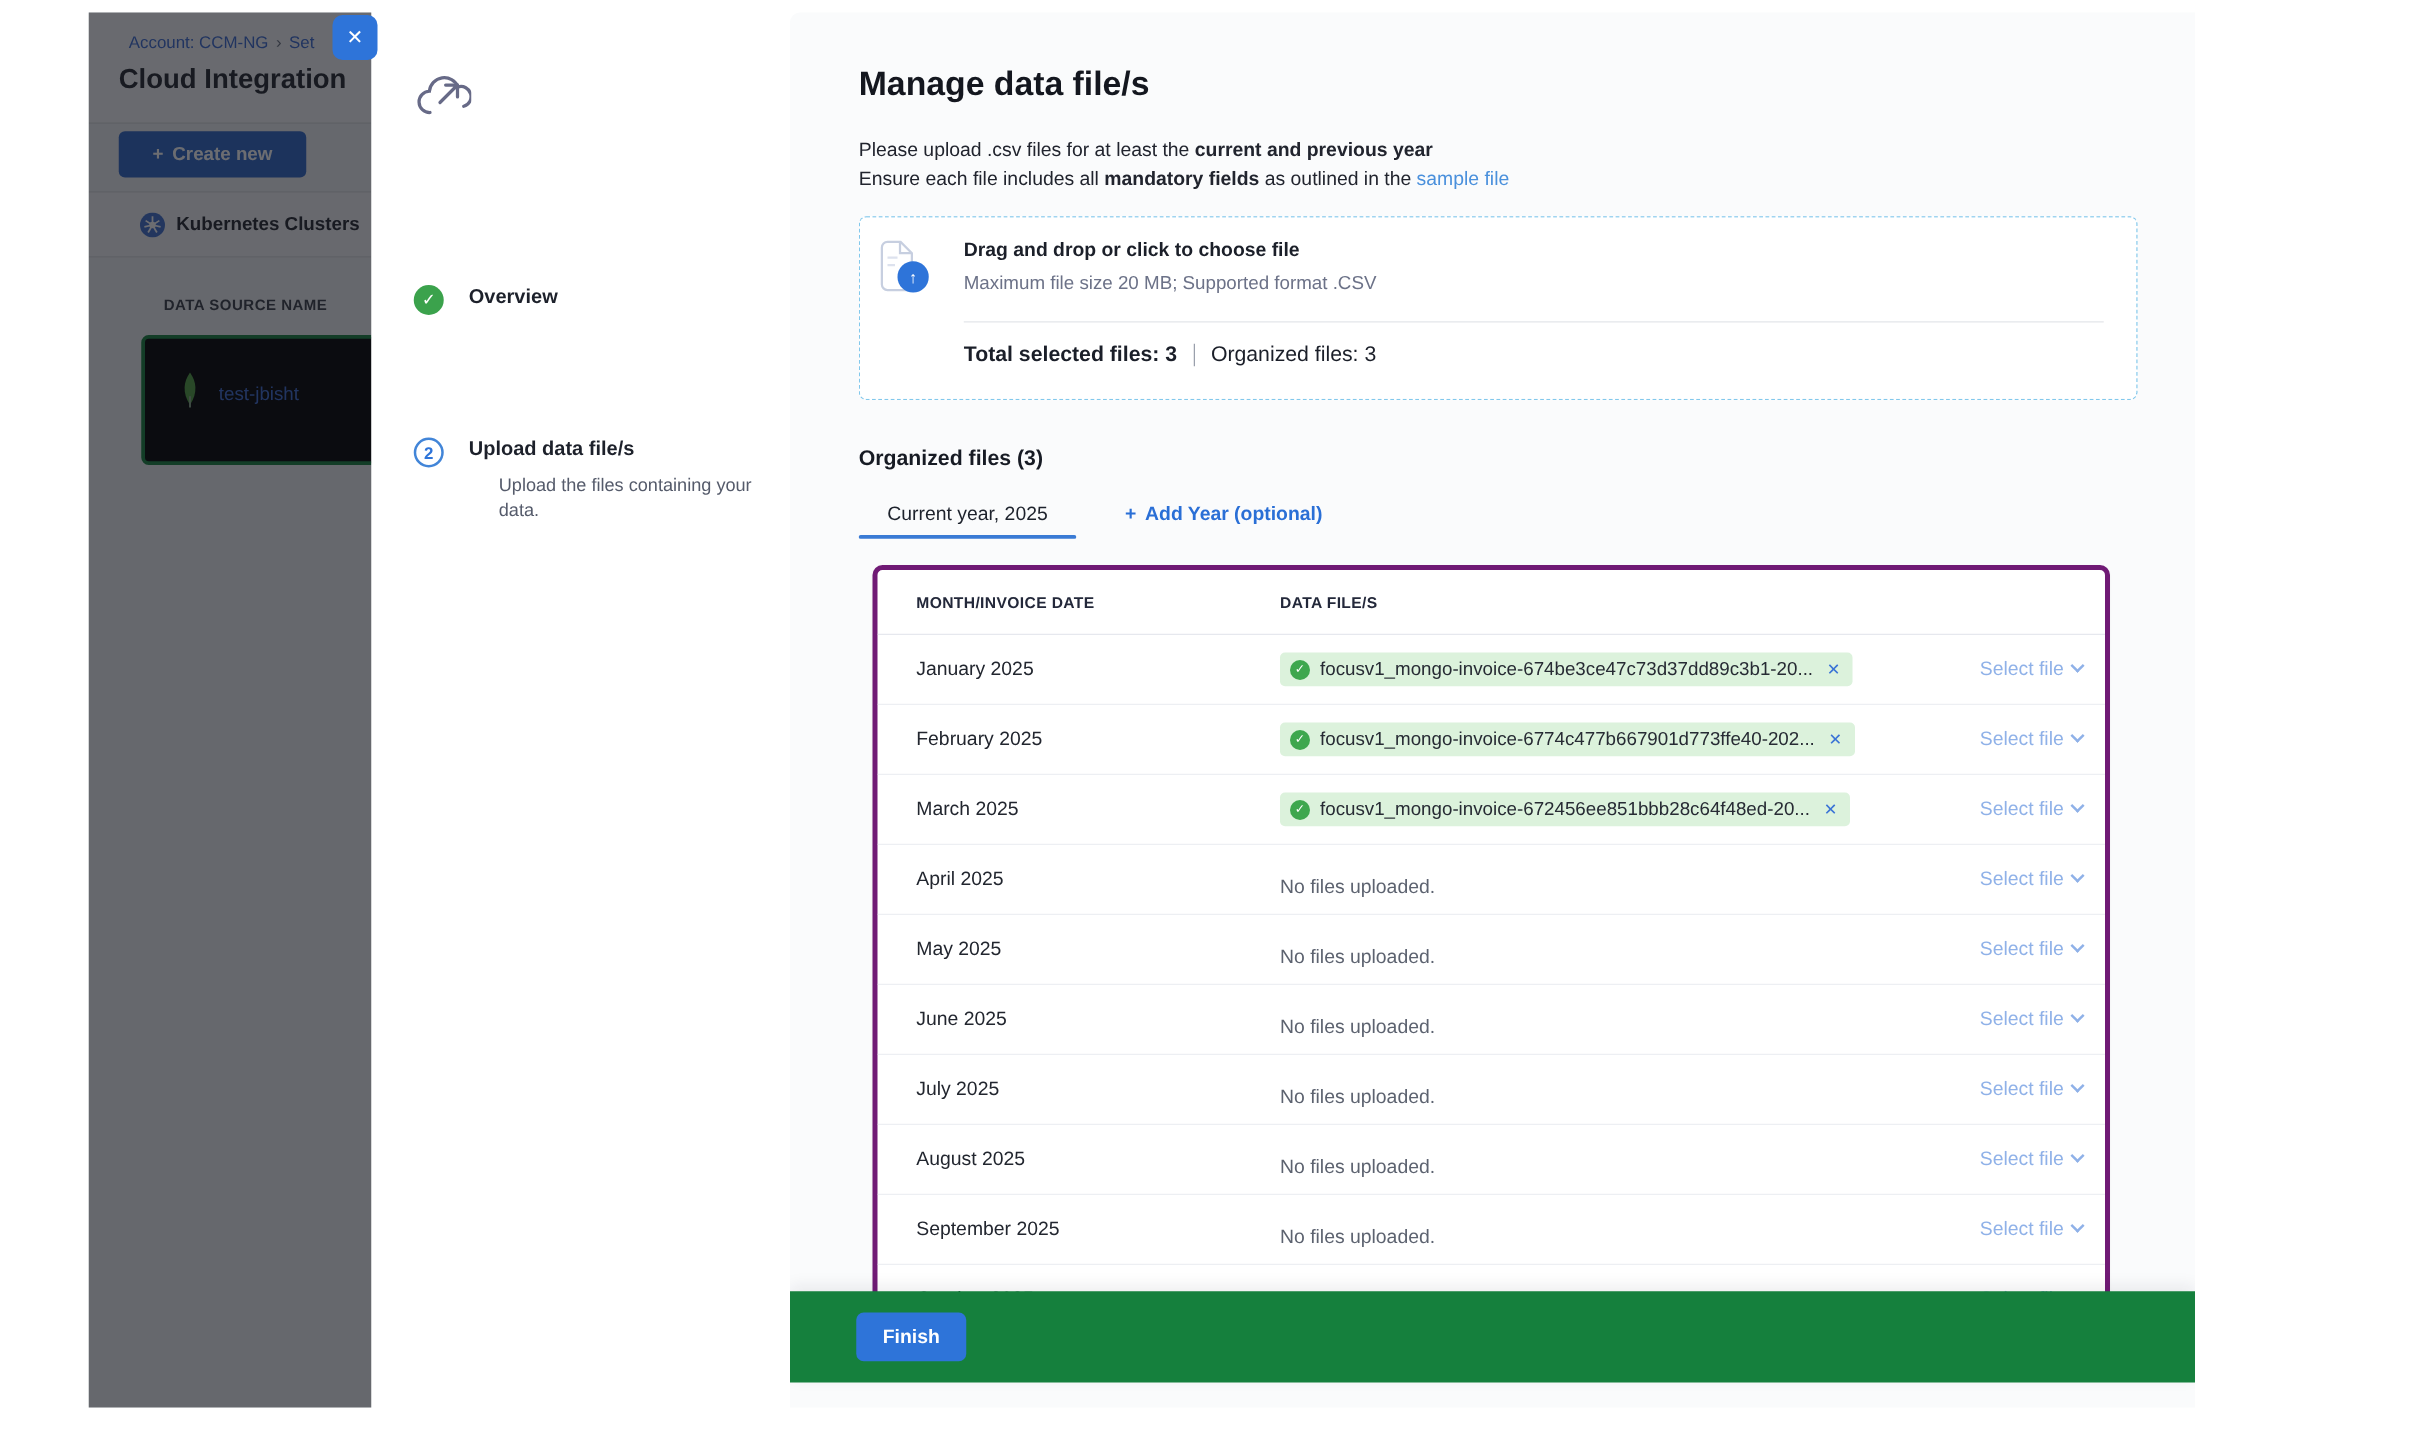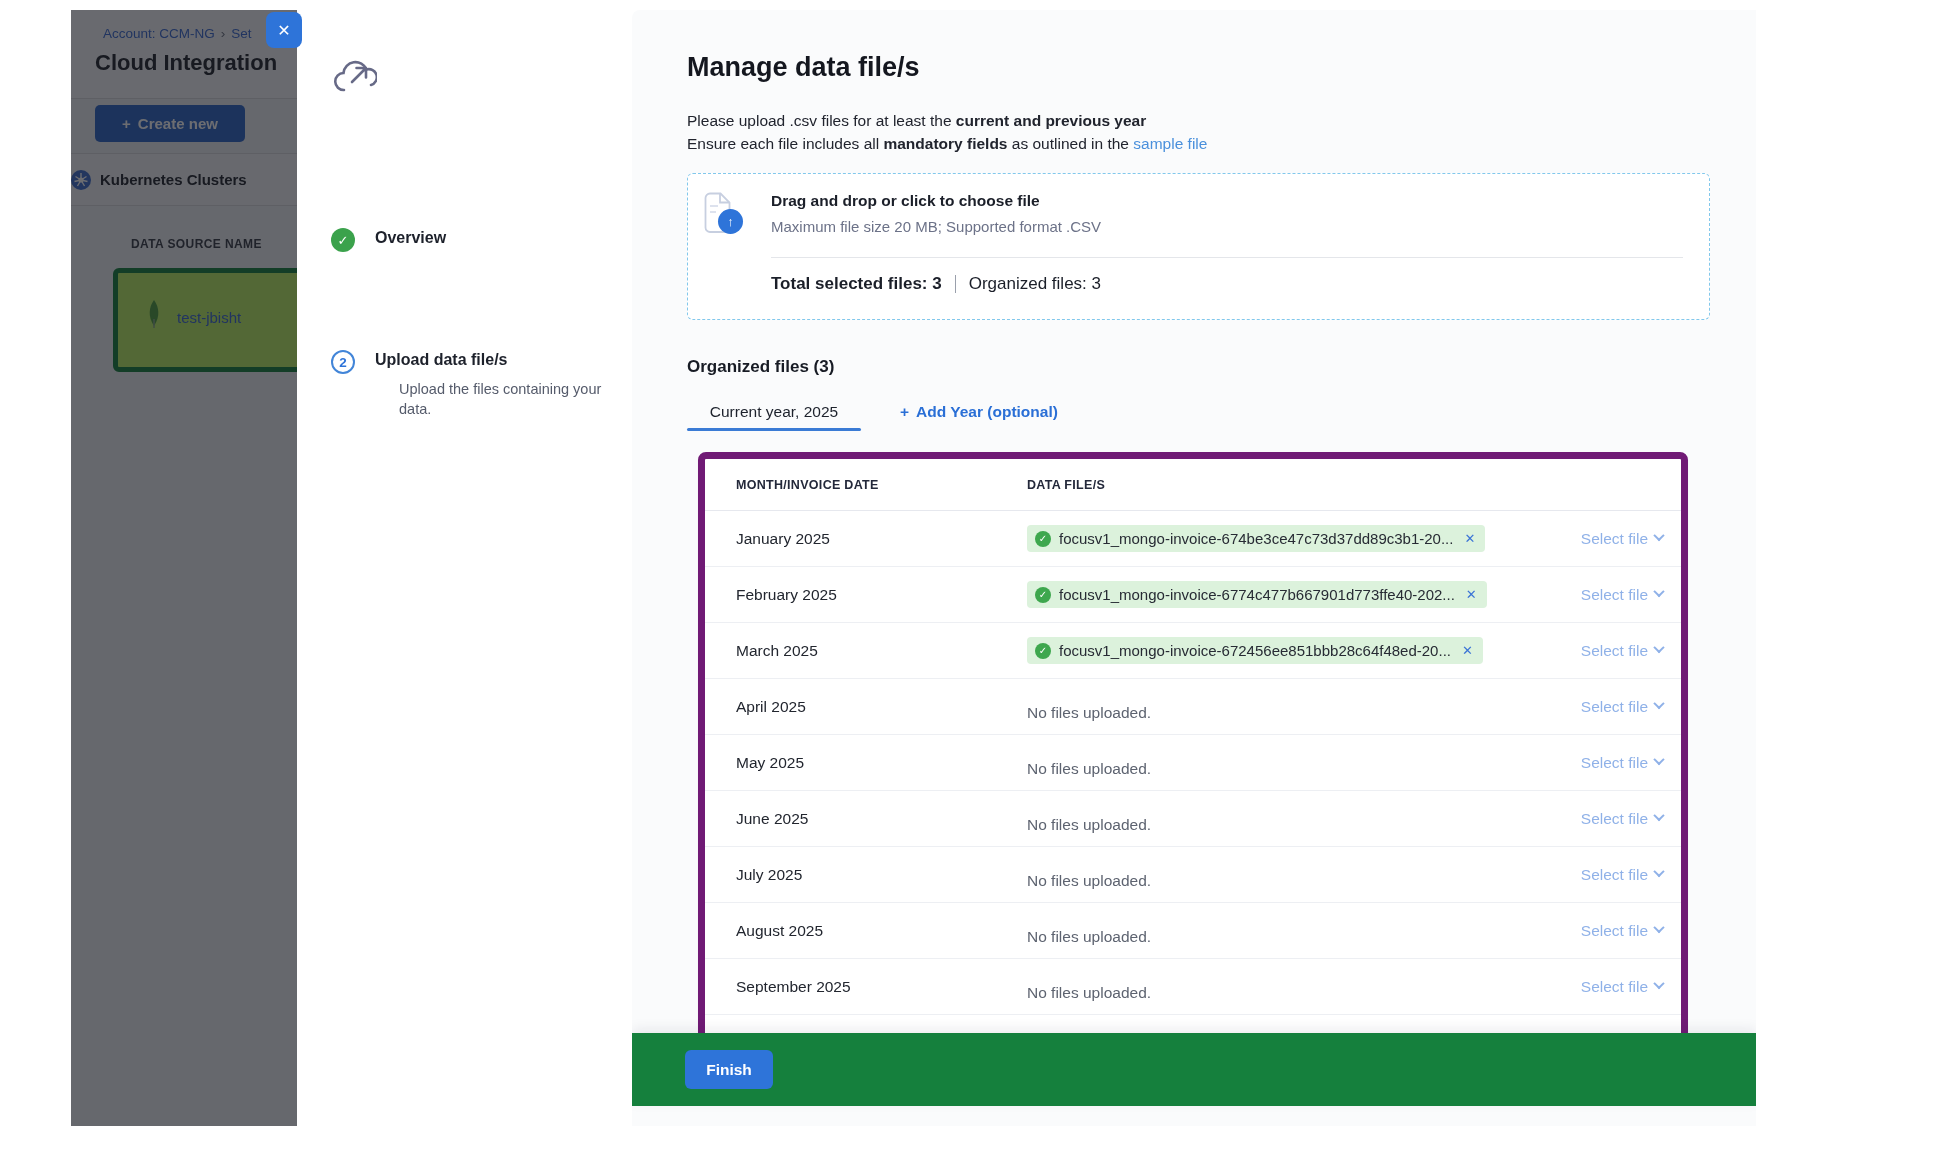--- a/index.html
+++ b/index.html
@@ -13,26 +13,26 @@
   .u-header { position:absolute; left:0; top:0; width:100%; height:89px; background:#f7f8f9;
     border-bottom:1px solid #d9dbde; }
   .u-breadcrumb { position:absolute; left:32px; top:16px; font-size:13.5px; color:#3c6bd2; white-space:nowrap; }
   .u-breadcrumb .sep { color:#6b7180; margin:0 6px; }
   .u-title { position:absolute; left:24px; top:40px; font-size:22px; font-weight:bold; color:#22262e; white-space:nowrap; }
   .u-create { position:absolute; left:24px; top:95px; width:150px; height:37px; background:#2f68c9;
     border:none; border-radius:5px; color:#ffffff; font-size:15px; font-weight:bold;
     font-family:inherit; display:flex; align-items:center; justify-content:center; gap:7px; }
   .u-tabrow { position:absolute; left:0; top:143px; width:100%; height:53px;
     border-top:1px solid #d9dbde; border-bottom:1px solid #d9dbde; background:#f3f4f6;
-    display:flex; align-items:center; gap:9px; }
+    display:flex; align-items:center; padding-left:41px; gap:9px; }
   .u-tabrow .tab-label { font-size:15px; font-weight:bold; color:#23262e; white-space:nowrap; }
   .u-colhead { position:absolute; left:60px; top:227px; font-size:12px; font-weight:bold;
     letter-spacing:.4px; color:#383d47; white-space:nowrap; }
-  .u-card { position:absolute; left:42px; top:258px; width:260px; height:104px; background:#bef264;
-    border:5px solid #15803d; border-radius:6px; }
+  .u-card { position:absolute; left:42px; top:258px; width:260px; height:104px; background:#000000;
+    border:3px solid #15803d; border-radius:6px; }
   .u-leaf { position:absolute; left:27px; top:26px; }
   .u-ds-link { position:absolute; left:59px; top:36px; font-size:15px; color:#3c6bd2; white-space:nowrap; }
   .dim { position:absolute; left:71px; top:10px; width:226px; height:1116px;
     background:rgba(17,20,26,0.62); z-index:5; }
 
   
   .close-btn { position:absolute; left:266px; top:12px; width:36px; height:36px; background:#2e74d9;
     border:none; border-radius:8px; color:#fff; font-size:16px; font-weight:bold; z-index:7;
     display:flex; align-items:center; justify-content:center; font-family:inherit; cursor:pointer; }
 
@@ -75,21 +75,21 @@
 
   .org-heading { position:absolute; left:55px; top:347px; font-size:17px; font-weight:bold; color:#171b24; }
 
   .tab-active-label { position:absolute; left:55px; top:393px; width:174px; text-align:center;
     font-size:15.5px; color:#1d222c; cursor:pointer; }
   .tab-underline { position:absolute; left:55px; top:418px; width:174px; height:3px; background:#3a7bd5; border-radius:2px; }
   .tab-add { position:absolute; left:268px; top:393px; font-size:15.5px; font-weight:bold; color:#2a6fd6;
     display:flex; gap:7px; cursor:pointer; }
 
   .card { position:absolute; left:66px; top:442px; width:990px; height:640px; background:#ffffff;
-    border:7px solid #701a75; border-radius:8px; box-shadow:0 1px 2px rgba(25,31,45,0.05); overflow:hidden; }
+    border:4px solid #701a75; border-radius:8px; box-shadow:0 1px 2px rgba(25,31,45,0.05); overflow:hidden; }
   .t-head { display:flex; align-items:center; height:52px; border-bottom:1px solid #e6e8ee; }
   .t-head .h-month { width:322px; padding-left:31px; font-size:12.5px; font-weight:bold;
     letter-spacing:.3px; color:#23283a; }
   .t-head .h-files { font-size:12.5px; font-weight:bold; letter-spacing:.3px; color:#23283a; }
   .t-row { display:flex; align-items:center; height:56px; border-bottom:1px solid #edeff3; }
   .col-month { width:322px; padding-left:31px; font-size:15.5px; color:#22262f; }
   .col-file { flex:1; display:flex; align-items:center; }
   .empty { font-size:15.5px; color:#5d6370;margin-top:12px; }
   .chip { display:inline-flex; align-items:center; gap:8px; background:#dcf2dc; border-radius:4px;
     padding:5px 10px 5px 8px; }

